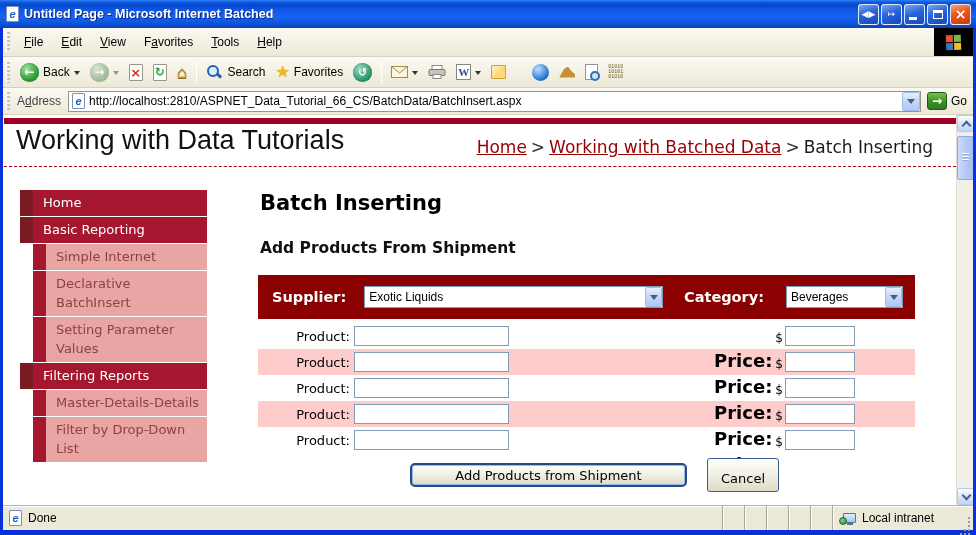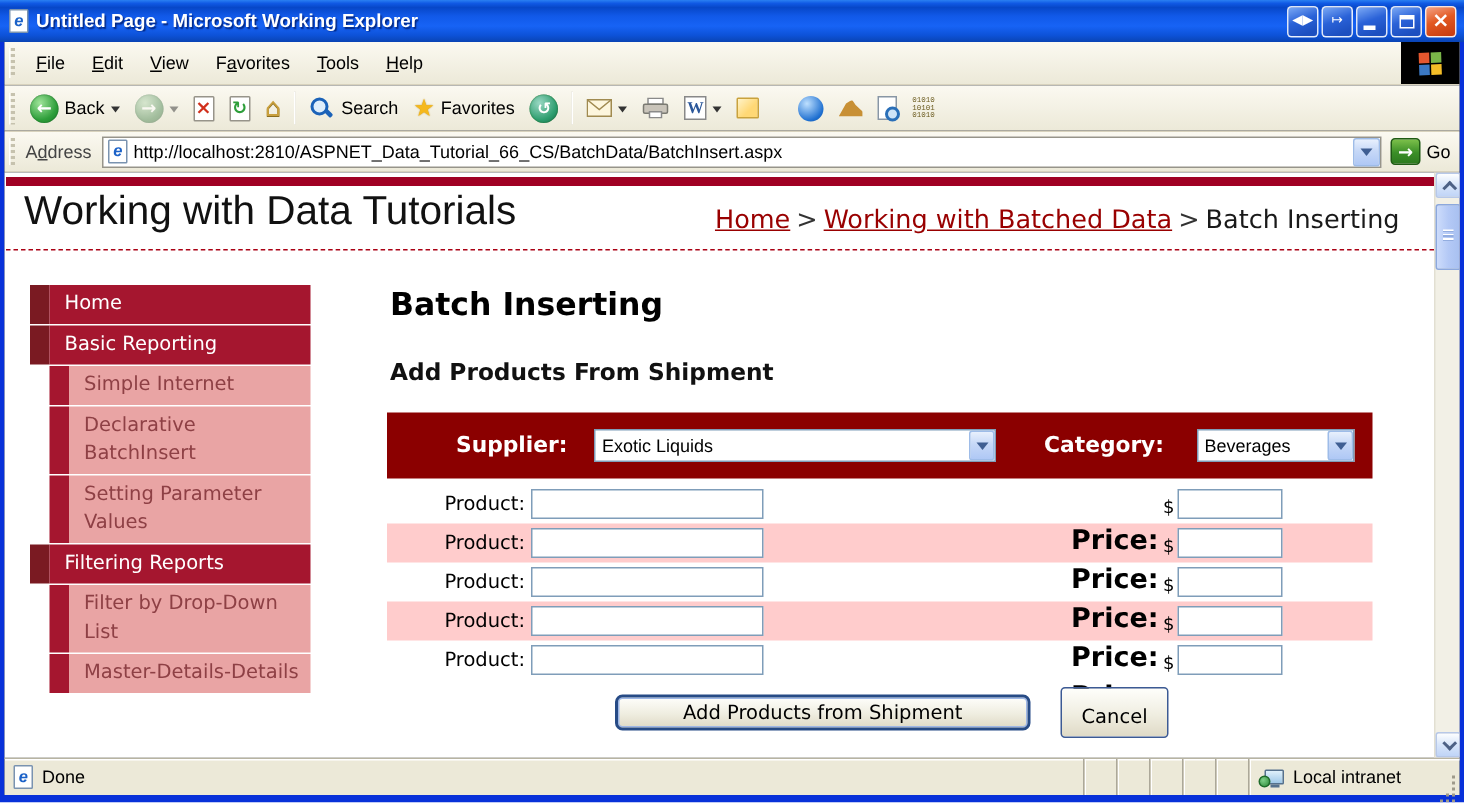--- a/index.html
+++ b/index.html
@@ -96,21 +96,21 @@
   .nav0 .ind{width:13px;background:#7A1A22;}
   .nav0 .lab{flex:1;background:#A5162F;color:#fff;padding:3px 5px 4px 10px;}
   .nav1 .sp{width:13px;}
   .nav1 .bar1{width:13px;background:#A5162F;}
   .nav1 .lab{flex:1;background:#E9A4A4;color:#8E4045;padding:3px 5px 4px 10px;}
   
   .heading{position:absolute;left:257px;top:76px;font-size:21px;font-weight:bold;color:#000;}
   .subheading{position:absolute;left:257px;top:124px;font-size:15.5px;font-weight:bold;color:#111;}
   .supplierbar{position:absolute;left:255px;top:160px;width:657px;height:44px;background:#8B0000;
     display:flex;align-items:center;padding:0 12px 0 14px;}
-  .supplierbar .blabel{color:#fff;font-weight:bold;font-size:14.5px;margin-left:32px;}
+  .supplierbar .blabel{color:#fff;font-weight:bold;font-size:14.5px;}
   .select{background:#fff;border:1px solid #7F9DB9;height:22px;display:flex;align-items:center;padding:0;}
   .select-text{flex:1;padding:0 4px;font-family:"Liberation Sans",sans-serif;font-size:12px;white-space:nowrap;overflow:hidden;}
   .select-arrow{width:17px;height:20px;border:1px solid #9EBCE8;border-radius:2px;
     background:linear-gradient(#E8F0FD,#C6D8F7 45%,#AFC8F5);display:grid;place-items:center;}
   .select-arrow::before{content:"";width:0;height:0;border:4px solid transparent;border-top:5px solid #3F5E92;margin-top:5px;}
   .sel-supplier{width:322px;margin-left:18px;}
   .sel-category{width:126px;margin-left:22px;}
   .cat-label{margin-left:21px;}
   .formrows{position:absolute;left:255px;top:208px;width:657px;}
   .form-row{height:26px;display:flex;align-items:center;padding-right:60px;}
@@ -160,21 +160,21 @@
     box-shadow:-8px 8px 0 #9e9a8a,-4px 4px 0 #9e9a8a,-4px 8px 0 #9e9a8a,0 -8px 0 #9e9a8a,0 -4px 0 #9e9a8a,0 0 0 #9e9a8a,0 4px 0 #9e9a8a,0 8px 0 #9e9a8a;}
 </style>
 </head>
 <body>
 
 <div class="window">
 
   <div class="titlebar">
     <div class="title-left">
       <span class="pageicon">e</span>
-      <span class="title-text">Untitled Page - Microsoft Working Explorer</span>
+      <span class="title-text">Untitled Page - Microsoft Internet Batched</span>
     </div>
     <div class="title-btns">
       <span class="wbtn">◀▶</span>
       <span class="wbtn">↦</span>
       <span class="wbtn">
           <span class="minbar"></span>
         </span>
       <span class="wbtn">
           <span class="maxbox"></span>
         </span>
@@ -317,26 +317,26 @@
             <span class="bar1"></span>
             <span class="lab">Setting Parameter Values</span>
           </div>
         <div class="nav-row nav0">
             <span class="ind"></span>
             <span class="lab">Filtering Reports</span>
           </div>
         <div class="nav-row nav1">
             <span class="sp"></span>
             <span class="bar1"></span>
-            <span class="lab">Filter by Drop-Down List</span>
+            <span class="lab">Master-Details-Details</span>
           </div>
         <div class="nav-row nav1">
             <span class="sp"></span>
             <span class="bar1"></span>
-            <span class="lab">Master-Details-Details</span>
+            <span class="lab">Filter by Drop-Down List</span>
           </div>
       </div>
 
       <div class="heading">Batch Inserting</div>
       <div class="subheading">Add Products From Shipment</div>
 
       <div class="supplierbar">
         <span class="blabel">Supplier:</span>
         <span class="select sel-supplier">
           <span class="select-text">Exotic Liquids</span>

